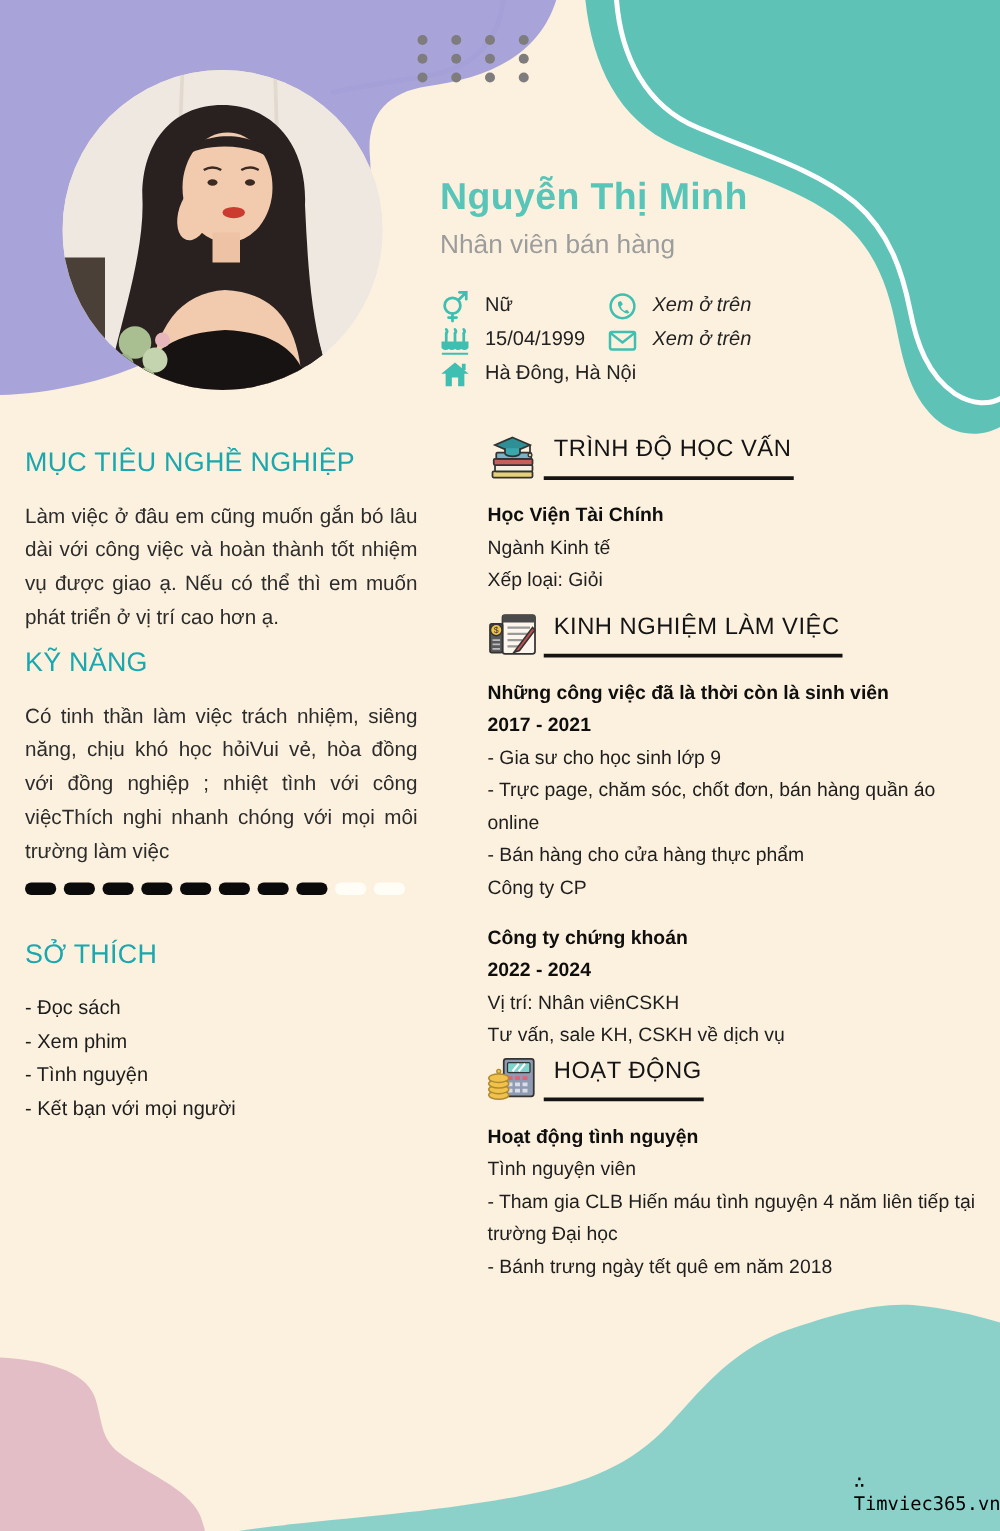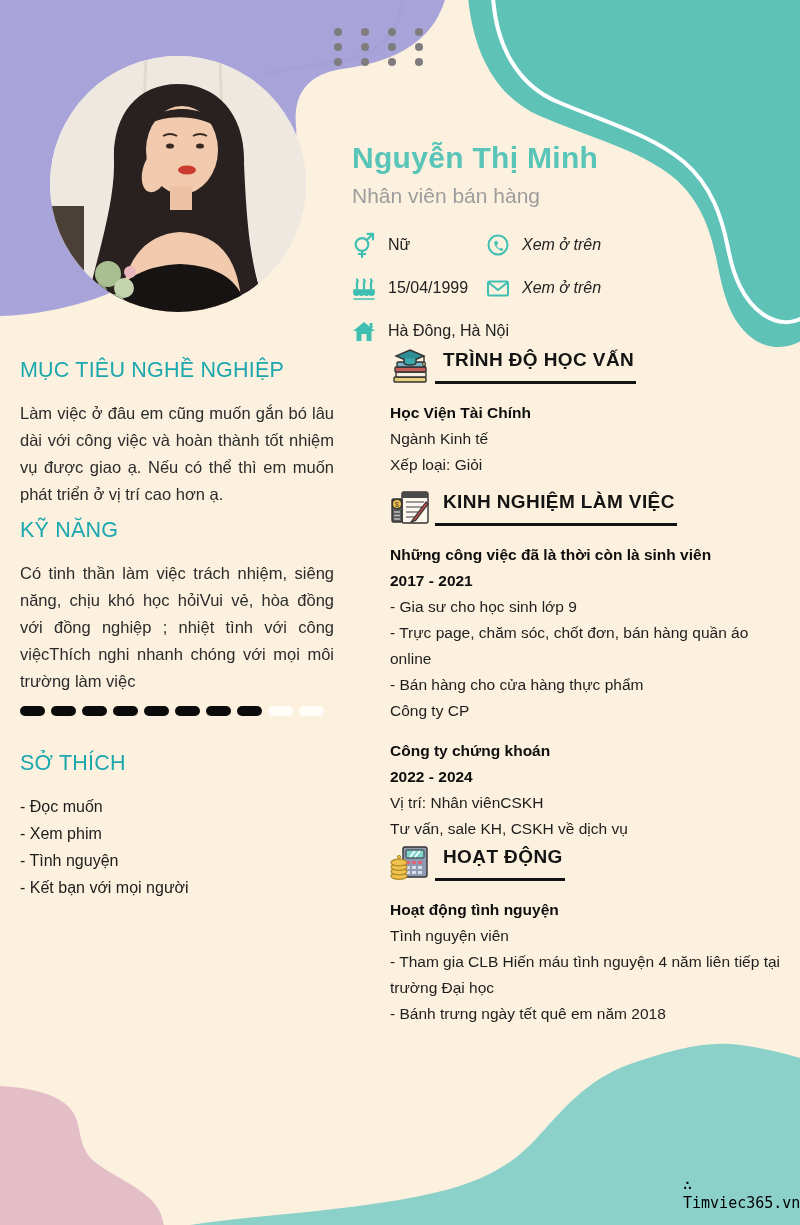--- a/index.html
+++ b/index.html
@@ -8,41 +8,41 @@
   .deco{position:absolute;left:0;top:0;width:800px;height:1225px;display:block;}
 
   .photo{position:absolute;left:50px;top:56px;width:256px;height:256px;border-radius:50%;
          overflow:hidden;background:#efe8e1;}
   .photo svg{display:block;width:100%;height:100%;}
 
   .header{position:absolute;left:352px;top:141px;}
   .name{font-size:30px;font-weight:bold;color:#58c5b8;letter-spacing:.3px;margin:0;}
   .jobtitle{font-size:21px;color:#9c9c9c;margin-top:9px;}
 
-  .info-col{position:absolute;display:flex;flex-direction:column;gap:19px;}
+  .info-col{position:absolute;display:flex;flex-direction:column;gap:3px;}
   .col1{left:352px;top:233px;}
   .col2{left:486px;top:233px;font-style:italic;}
   .info-row{display:flex;align-items:center;gap:12px;font-size:16px;color:#222;height:24px;}
   .info-row svg{width:24px;height:26px;flex:none;}
 
   .left-sec{position:absolute;left:20px;width:314px;}
   #objective{top:358px;} #skills{top:518px;} #hobbies{top:751px;}
   .h-left{font-size:21.5px;font-weight:normal;color:#1ba7ae;margin:0 0 17px;letter-spacing:.2px;}
   .para{font-size:16.5px;line-height:27px;text-align:justify;margin:0;color:#2c2c2c;}
   .pills{display:flex;gap:6px;margin-top:11px;}
   .pill{width:25px;height:10px;border-radius:5px;}
   .pill.filled{background:#0b0b0b;}
   .pill.empty{background:#fffdf5;}
   .hobby{font-size:16px;line-height:27px;color:#1c1c1c;}
 
   .right-sec{position:absolute;left:390px;width:402px;}
   #education{top:348px;} #experience{top:490px;} #activities{top:845px;}
   .sec-head{display:flex;align-items:center;gap:13px;margin-bottom:16px;}
   .sec-icon{width:40px;height:36px;flex:none;}
-  .sec-title{font-size:19px;font-weight:bold;color:#141414;letter-spacing:.4px;
+  .sec-title{font-size:19px;font-weight:normal;color:#141414;letter-spacing:.4px;
              border-bottom:3px solid #141414;padding:0 2px 10px 8px;margin-left:-8px;}
   .rtext{font-size:15.5px;line-height:26px;color:#1e1e1e;}
   .rbold{font-weight:bold;color:#0e0e0e;}
   .job + .job{margin-top:14px;}
 
   .watermark{position:absolute;left:652px;top:1176px;font-family:"DejaVu Sans Mono",monospace;
              font-size:15px;color:#000000;margin-left:31px;}
 </style>
 </head>
 <body>
@@ -172,21 +172,21 @@
         <span class="pill filled"></span>
         <span class="pill empty"></span>
         <span class="pill empty"></span>
       </div>
   </div>
 
   <div class="left-sec" id="hobbies">
     <div class="h-left">SỞ THÍCH</div>
     <div>
 
-    <div class="hobby">- Đọc muốn</div>
+    <div class="hobby">- Đọc sách</div>
         <div class="hobby">- Xem phim</div>
         <div class="hobby">- Tình nguyện</div>
         <div class="hobby">- Kết bạn với mọi người</div>
       </div>
   </div>
 
   <div class="right-sec" id="education">
     <div class="sec-head">
       <svg class="sec-icon" viewBox="0 0 40 36">
         <rect x="4" y="29" width="32" height="5" rx="1" fill="#e8d07a" stroke="#333" stroke-width="1.4"></rect>

